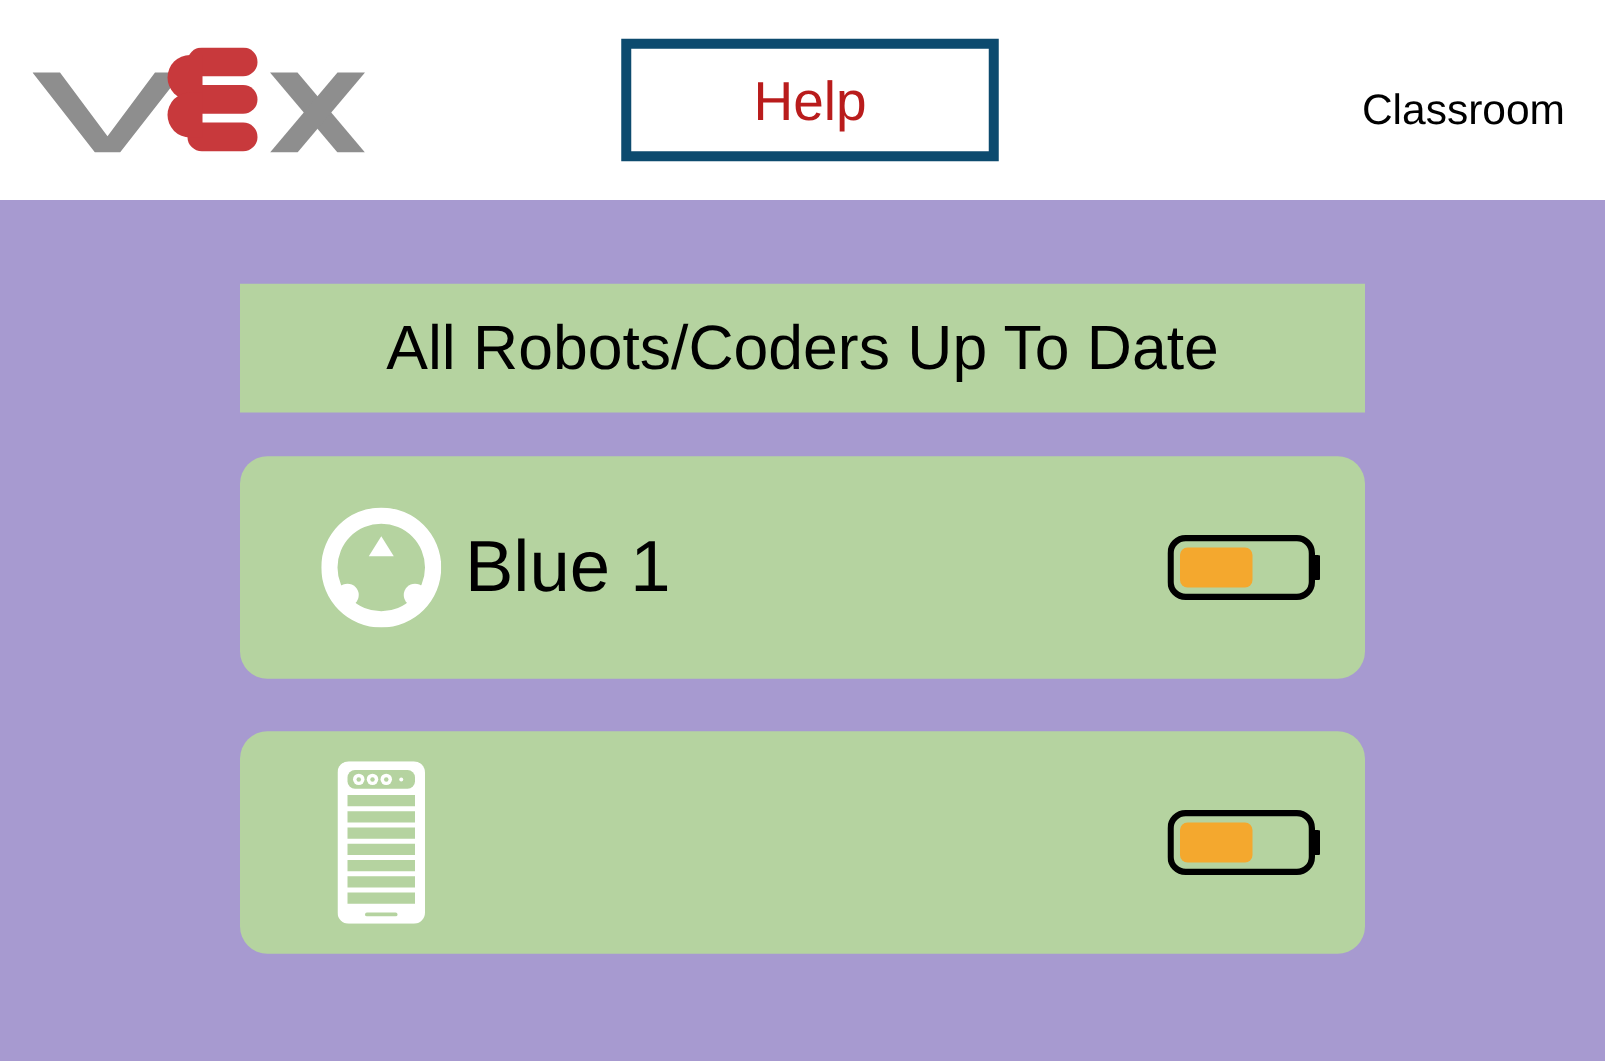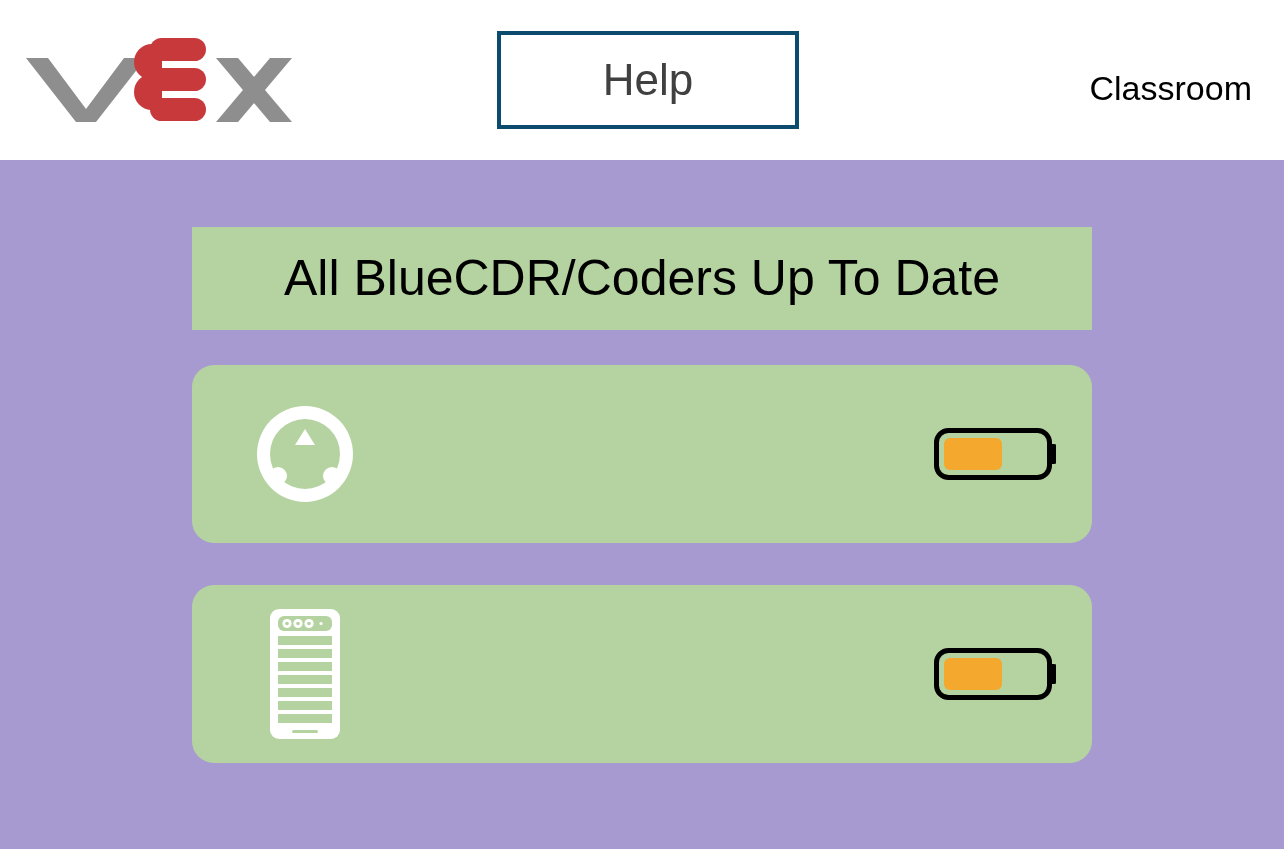--- a/index.html
+++ b/index.html
@@ -42,22 +42,22 @@
 
   
   .help-btn {
     position: absolute;
     left: 497px;
     top: 31px;
     width: 302px;
     height: 98px;
     box-sizing: border-box;
     background: #ffffff;
-    border: 4px solid #0c4a6e;
-    color: #404040;
+    border: 8px solid #0c4a6e;
+    color: #b91c1c;
     font-size: 44px;
     line-height: 86px;
     text-align: center;
     font-family: "Liberation Sans", sans-serif;
     cursor: pointer;
     padding: 0;
   }
 
   .classroom-label {
     position: absolute;
@@ -164,38 +164,39 @@
       </svg>
     </div>
 
     <button class="help-btn">Help</button>
 
     <div class="classroom-label">Classroom</div>
   </div>
 
   <div class="body-area">
 
-    <div class="status-banner">All BlueCDR/Coders Up To Date</div>
+    <div class="status-banner">All Robots/Coders Up To Date</div>
 
     <div class="device-card card-0">
       <div class="device-icon">
         <svg width="96" height="96" viewBox="0 0 96 96" xmlns="http://www.w3.org/2000/svg">
           <path fill="#ffffff" fill-rule="evenodd" d="M48 0 A48 48 0 1 0 48 96 A48 48 0 1 0 48 0 Z
                    M48 13
                    A35 35 0 0 1 83 48
                    A35 35 0 0 1 48 83
                    A35 35 0 0 1 13 48
                    A35 35 0 0 1 48 13 Z"></path>
 
           <polygon points="48,23 58,39 38,39" fill="#ffffff"></polygon>
 
           <circle cx="21" cy="70" r="9" fill="#ffffff"></circle>
           <circle cx="75" cy="70" r="9" fill="#ffffff"></circle>
         </svg>
       </div>
+      <div class="device-name">Blue 1</div>
       <div class="battery">
         <svg width="122" height="52" viewBox="0 0 122 52" xmlns="http://www.w3.org/2000/svg">
           <rect x="2.5" y="2.5" width="113" height="47" rx="12" ry="12" fill="none" stroke="#000000" stroke-width="5"></rect>
           <path d="M116 16 h 4 a 5 5 0 0 1 5 5 v 10 a 5 5 0 0 1 -5 5 h -4 z" fill="#000000"></path>
           <rect x="10" y="10" width="58" height="32" rx="6" ry="6" fill="#f4a82e"></rect>
         </svg>
       </div>
     </div>
 
     <div class="device-card card-1">

